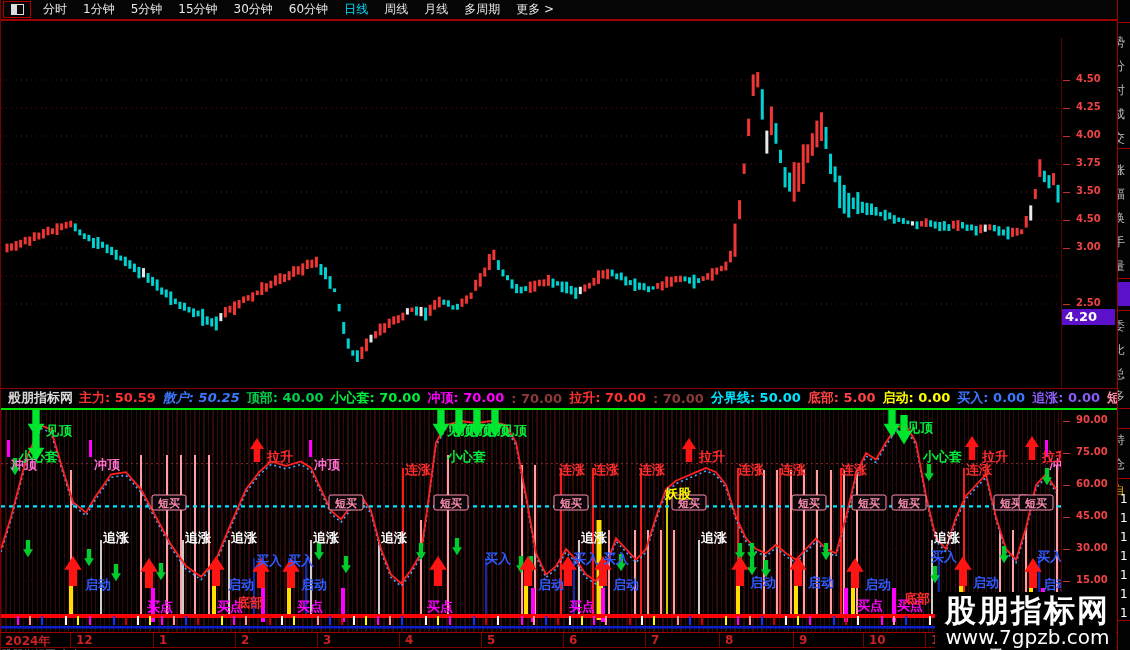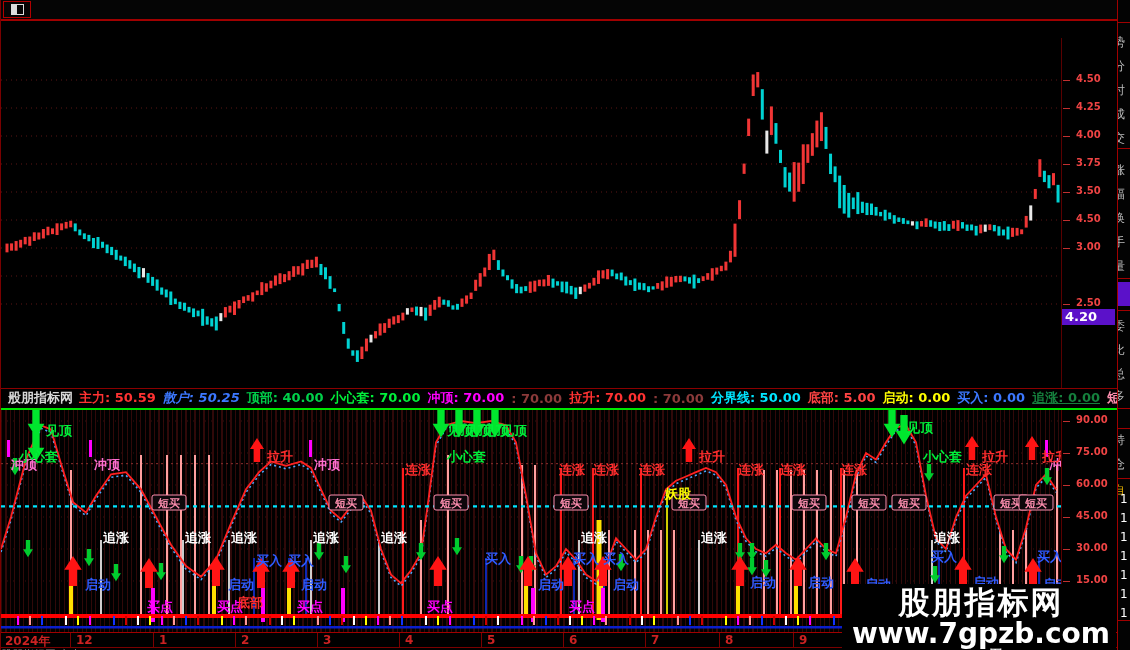--- a/index.html
+++ b/index.html
@@ -54,31 +54,44 @@
   
   .rightstrip{position:absolute;left:1116px;top:0;width:14px;height:650px;background:#030303;
     border-left:1px solid #a00000;overflow:hidden;}
   .rs-frag{position:absolute;left:1px;color:#bbb;font-size:12px;white-space:nowrap;}
   .rs-sep{position:absolute;left:0;width:14px;height:0;border-top:1px solid #a00000;}
   .rs-purple{position:absolute;left:0;width:14px;background:#5b11c9;}
   
   .watermark{position:absolute;right:14px;bottom:2px;background:#000;color:#fff;text-align:center;
     padding:2px 6px 0 10px;line-height:1.05;z-index:9;}
   .watermark .w1{font-size:31px;font-weight:bold;letter-spacing:2px;}
-  .watermark .w2{font-size:28px;font-weight:bold;}
+  .watermark .w2{font-size:20px;font-weight:normal;}
 </style>
 </head>
 <body>
 
 <div id="app">
 
   <div class="toolbar">
     <span class="winbox">
         <span class="winglyph"></span>
       </span>
+    <nav class="periods" id="periods">
+        <span class="pitem">分时</span>
+        <span class="pitem">1分钟</span>
+        <span class="pitem">5分钟</span>
+        <span class="pitem">15分钟</span>
+        <span class="pitem">30分钟</span>
+        <span class="pitem">60分钟</span>
+        <span class="pitem active">日线</span>
+        <span class="pitem">周线</span>
+        <span class="pitem">月线</span>
+        <span class="pitem">多周期</span>
+        <span class="pitem">更多 &gt;</span>
+      </nav>
   </div>
 
 
   <div class="mainchart">
     <svg id="mainsvg" width="1060" height="349">
         <line x1="0" y1="42" x2="1060" y2="42" stroke="#5a1414" stroke-width="1" stroke-dasharray="1 4"></line>
         <line x1="0" y1="70" x2="1060" y2="70" stroke="#5a1414" stroke-width="1" stroke-dasharray="1 4"></line>
         <line x1="0" y1="98" x2="1060" y2="98" stroke="#5a1414" stroke-width="1" stroke-dasharray="1 4"></line>
         <line x1="0" y1="126" x2="1060" y2="126" stroke="#5a1414" stroke-width="1" stroke-dasharray="1 4"></line>
         <line x1="0" y1="154" x2="1060" y2="154" stroke="#5a1414" stroke-width="1" stroke-dasharray="1 4"></line>
@@ -348,21 +361,21 @@
       <span class="iparam" style="color: rgb(0, 208, 74);">顶部: 40.00</span>
       <span class="iparam" style="color: rgb(0, 239, 58);">小心套: 70.00</span>
       <span class="iparam" style="color: rgb(255, 0, 255);">冲顶: 70.00</span>
       <span class="iparam" style="color: rgb(139, 58, 58);">: 70.00</span>
       <span class="iparam" style="color: rgb(255, 50, 50);">拉升: 70.00</span>
       <span class="iparam" style="color: rgb(139, 58, 58);">: 70.00</span>
       <span class="iparam" style="color: rgb(0, 229, 255);">分界线: 50.00</span>
       <span class="iparam" style="color: rgb(255, 68, 68);">底部: 5.00</span>
       <span class="iparam" style="color: rgb(255, 255, 0);">启动: 0.00</span>
       <span class="iparam" style="color: rgb(60, 120, 255);">买入: 0.00</span>
-      <span class="iparam" style="color: #15803d; text-decoration: underline;">追涨: 0.00</span>
+      <span class="iparam" style="color: #8b5cf6;">追涨: 0.00</span>
       <span class="iparam" style="color: rgb(255, 143, 176);">短买: 0.00</span>
     </div>
   <div class="greenline"></div>
 
   <div class="panel">
     <svg id="panelsvg" width="1060" height="222">
         <line x1="0" y1="11" x2="1060" y2="11" stroke="#3c0e0e" stroke-width="1" stroke-dasharray="1 5"></line>
         <line x1="0" y1="42.999500000000005" x2="1060" y2="42.999500000000005" stroke="#3c0e0e" stroke-width="1" stroke-dasharray="1 5"></line>
         <line x1="0" y1="74.99900000000001" x2="1060" y2="74.99900000000001" stroke="#3c0e0e" stroke-width="1" stroke-dasharray="1 5"></line>
         <line x1="0" y1="106.9985" x2="1060" y2="106.9985" stroke="#3c0e0e" stroke-width="1" stroke-dasharray="1 5"></line>

